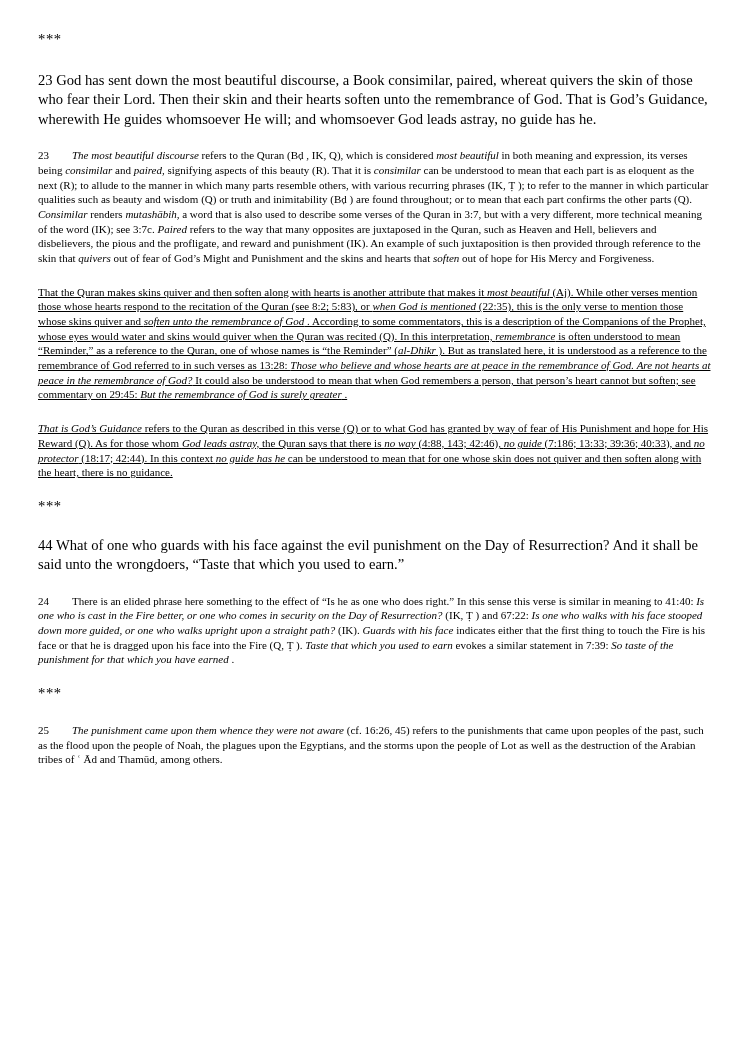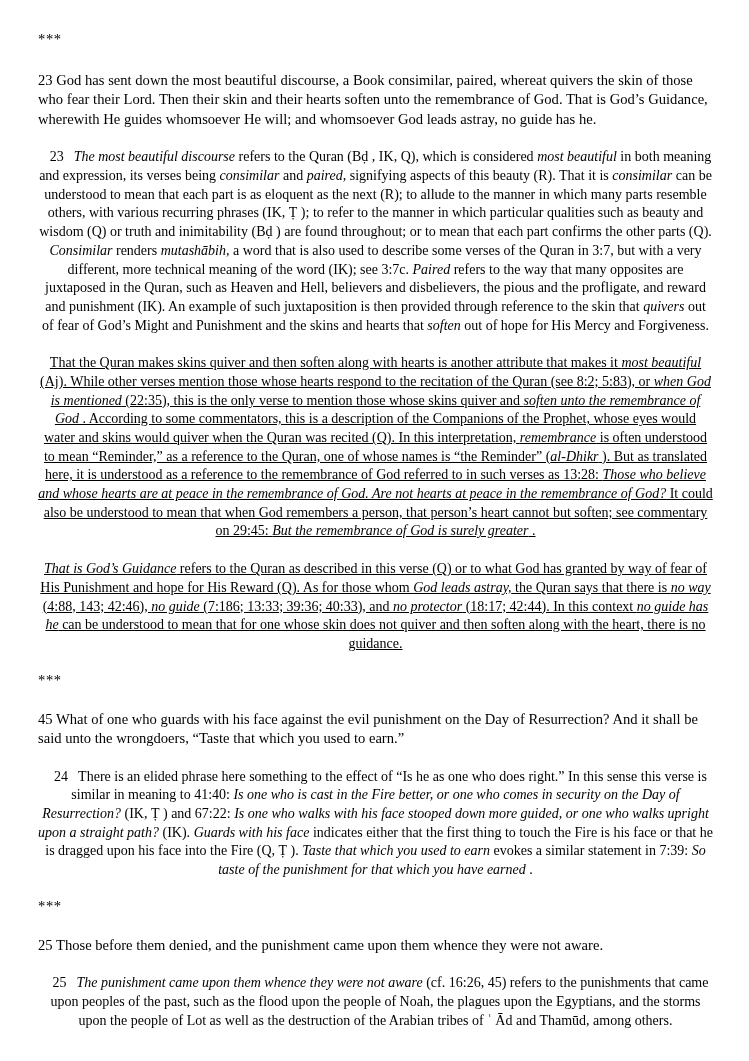--- a/index.html
+++ b/index.html
@@ -44,23 +44,23 @@
   p.verse {
     margin: 12px 0 19px 0;
     font-size: 14.6px;
     line-height: 1.335;
     text-align: left;
     text-indent: 0;
   }
   
   p.commentary {
     margin: 0 0 19px 0;
-    font-size: 14px;
+    font-size: 11px;
     line-height: 1.335;
-    text-align: center;
+    text-align: left;
   }
   p.commentary.cont {
     margin: 0 0 19px 0;
     text-decoration: underline;
   }
   .cnum {
     display: inline-block;
     min-width: 34px;
   }
   i, .it {
@@ -71,19 +71,18 @@
 <body>
 
 <div class="page">
   <div class="content" id="content-root">
       <div class="sep sep-block sep-block-top">***</div>
       <p class="verse">23 God has sent down the most beautiful discourse, a Book consimilar, paired, whereat quivers the skin of those who fear their Lord. Then their skin and their hearts soften unto the remembrance of God. That is God’s Guidance, wherewith He guides whomsoever He will; and whomsoever God leads astray, no guide has he.</p>
       <p class="commentary"><span class="cnum">23</span><i>The most beautiful discourse</i><span> refers to the Quran (Bḍ , IK, Q), which is considered </span><i>most beautiful</i><span> in both meaning and expression, its verses being </span><i>consimilar</i><span> and </span><i>paired,</i><span> signifying aspects of this beauty (R). That it is </span><i>consimilar</i><span> can be understood to mean that each part is as eloquent as the next (R); to allude to the manner in which many parts resemble others, with various recurring phrases (IK, Ṭ ); to refer to the manner in which particular qualities such as beauty and wisdom (Q) or truth and inimitability (Bḍ ) are found throughout; or to mean that each part confirms the other parts (Q). </span><i>Consimilar</i><span> renders </span><i>mutashābih,</i><span> a word that is also used to describe some verses of the Quran in 3:7, but with a very different, more technical meaning of the word (IK); see 3:7c. </span><i>Paired</i><span> refers to the way that many opposites are juxtaposed in the Quran, such as Heaven and Hell, believers and disbelievers, the pious and the profligate, and reward and punishment (IK). An example of such juxtaposition is then provided through reference to the skin that </span><i>quivers</i><span> out of fear of God’s Might and Punishment and the skins and hearts that </span><i>soften</i><span> out of hope for His Mercy and Forgiveness.</span></p>
       <p class="commentary cont"><span>That the Quran makes skins quiver and then soften along with hearts is another attribute that makes it </span><i>most beautiful</i><span> (Aj). While other verses mention those whose hearts respond to the recitation of the Quran (see 8:2; 5:83), or </span><i>when God is mentioned</i><span> (22:35), this is the only verse to mention those whose skins quiver and </span><i>soften unto the remembrance of God</i><span> . According to some commentators, this is a description of the Companions of the Prophet, whose eyes would water and skins would quiver when the Quran was recited (Q). In this interpretation, </span><i>remembrance</i><span> is often understood to mean “Reminder,” as a reference to the Quran, one of whose names is “the Reminder” (</span><i>al-Dhikr</i><span> ). But as translated here, it is understood as a reference to the remembrance of God referred to in such verses as 13:28: </span><i>Those who believe and whose hearts are at peace in the remembrance of God. Are not hearts at peace in the remembrance of God?</i><span> It could also be understood to mean that when God remembers a person, that person’s heart cannot but soften; see commentary on 29:45: </span><i>But the remembrance of God is surely greater</i><span> .</span></p>
       <p class="commentary cont"><i>That is God’s Guidance</i><span> refers to the Quran as described in this verse (Q) or to what God has granted by way of fear of His Punishment and hope for His Reward (Q). As for those whom </span><i>God leads astray,</i><span> the Quran says that there is </span><i>no way</i><span> (4:88, 143; 42:46), </span><i>no guide</i><span> (7:186; 13:33; 39:36; 40:33), and </span><i>no protector</i><span> (18:17; 42:44). In this context </span><i>no guide has he</i><span> can be understood to mean that for one whose skin does not quiver and then soften along with the heart, there is no guidance.</span></p>
       <div class="sep sep-block">***</div>
-      <p class="verse">45 What of one who guards with his face against the evil punishment on the Day of Resurrection? And it shall be said unto the wrongdoers, “Taste that which you used to earn.”</p>
+      <p class="verse">44 What of one who guards with his face against the evil punishment on the Day of Resurrection? And it shall be said unto the wrongdoers, “Taste that which you used to earn.”</p>
       <p class="commentary"><span class="cnum">24</span><span>There is an elided phrase here something to the effect of “Is he as one who does right.” In this sense this verse is similar in meaning to 41:40: </span><i>Is one who is cast in the Fire better, or one who comes in security on the Day of Resurrection?</i><span> (IK, Ṭ ) and 67:22: </span><i>Is one who walks with his face stooped down more guided, or one who walks upright upon a straight path?</i><span> (IK). </span><i>Guards with his face</i><span> indicates either that the first thing to touch the Fire is his face or that he is dragged upon his face into the Fire (Q, Ṭ ). </span><i>Taste that which you used to earn</i><span> evokes a similar statement in 7:39: </span><i>So taste of the punishment for that which you have earned</i><span> .</span></p>
       <div class="sep sep-block">***</div>
-      <p class="verse">25 Those before them denied, and the punishment came upon them whence they were not aware.</p>
       <p class="commentary"><span class="cnum">25</span><i>The punishment came upon them whence they were not aware</i><span> (cf. 16:26, 45) refers to the punishments that came upon peoples of the past, such as the flood upon the people of Noah, the plagues upon the Egyptians, and the storms upon the people of Lot as well as the destruction of the Arabian tribes of ʿ Ād and Thamūd, among others.</span></p>
     </div>
 </div>
 
 </body></html>

